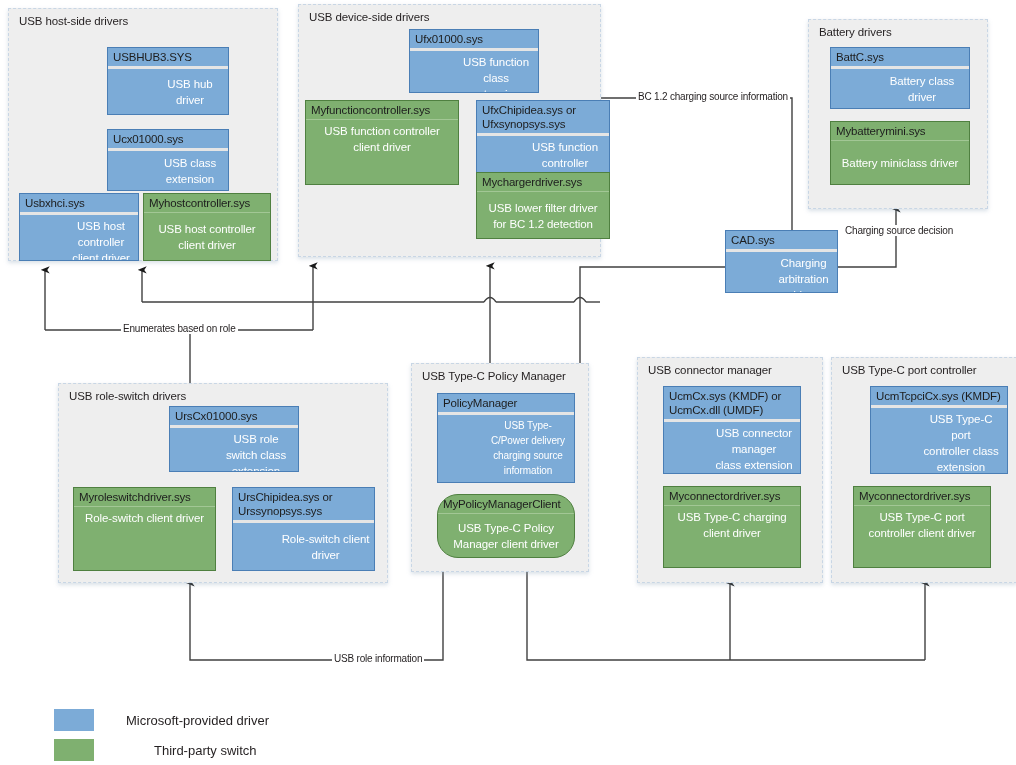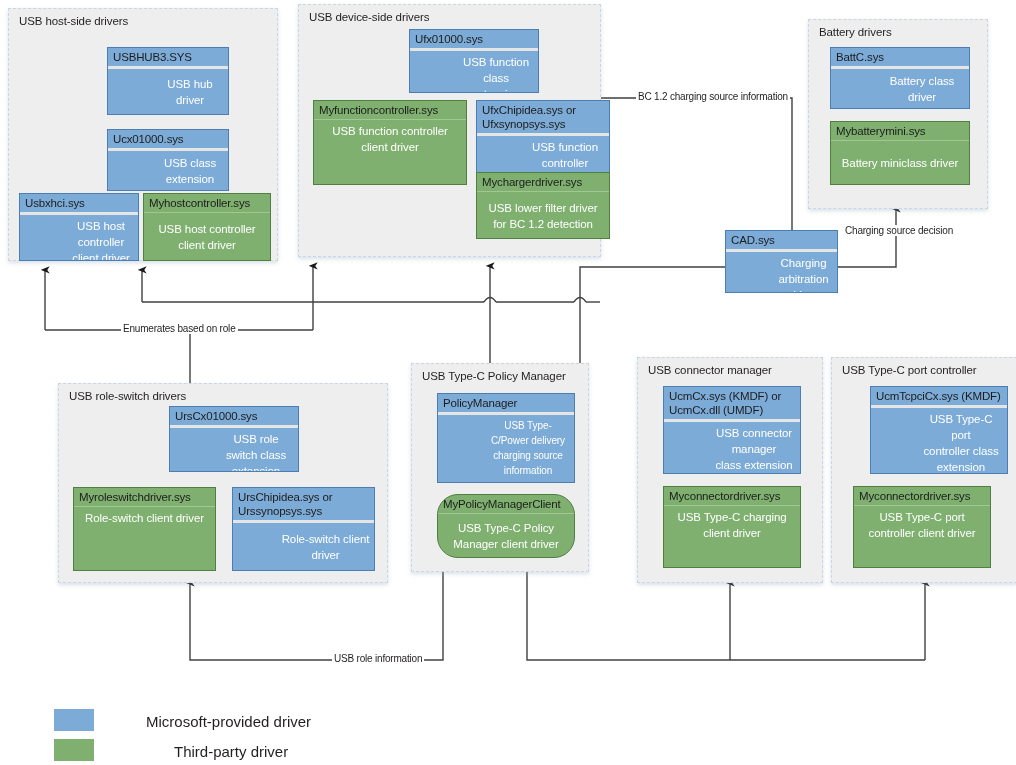--- a/index.html
+++ b/index.html
@@ -83,24 +83,23 @@
   
   .legend-swatch {
     position: absolute;
     width: 40px; height: 22px;
     box-sizing: border-box;
   }
   .legend-swatch.blue  { background: #7cabd7; }
   .legend-swatch.green { background: #7fb070; }
   .legend-label {
     position: absolute;
-    font-size: 15px;
+    font-size: 13px;
     color: #231f20;
     white-space: nowrap;
-    margin-left: 20px;
   }
   svg.lines { position: absolute; left:0; top:0; width:1016px; height:765px; pointer-events:none; }
 </style>
 </head>
 <body>
 
 <div id="canvas">
 
   <svg class="lines" viewBox="0 0 1016 765">
     <defs>
@@ -177,21 +176,21 @@
 
   <div class="group" style="left:298px; top:4px; width:303px; height:253px;">
     <div class="group-title">USB device-side drivers</div>
 
     <div class="box blue" style="left:110px; top:24px; width:130px; height:64px;">
       <div class="box-title">Ufx01000.sys</div>
       <div class="box-desc box-sep">USB function class
 extension (UFX)</div>
     </div>
 
-    <div class="box green" style="left:14px; top:95px; width:154px; height:85px;">
+    <div class="box green" style="left:6px; top:95px; width:154px; height:85px;">
       <div class="box-title">Myfunctioncontroller.sys</div>
       <div class="box-desc box-sep topalign">USB function controller
 client driver</div>
     </div>
 
     <div class="box blue" style="left:177px; top:95px; width:134px; height:85px;">
       <div class="box-title">UfxChipidea.sys or
 Ufxsynopsys.sys</div>
       <div class="box-desc box-sep">USB function controller
 client driver</div>
@@ -293,16 +292,16 @@
       <div class="box-desc box-sep topalign">USB Type-C port
 controller client driver</div>
     </div>
   </div>
 
   <div>
     <div class="legend-swatch blue" style="left:54px; top:709px;"></div>
     <div class="legend-label" style="left:126px; top:713px;">Microsoft-provided driver</div>
 
     <div class="legend-swatch green" style="left:54px; top:739px;"></div>
-    <div class="legend-label" style="left:154px; top:743px;">Third-party driver</div>
+    <div class="legend-label" style="left:154px; top:743px;">Third-party switch</div>
   </div>
 
 </div>
 
 </body></html>

